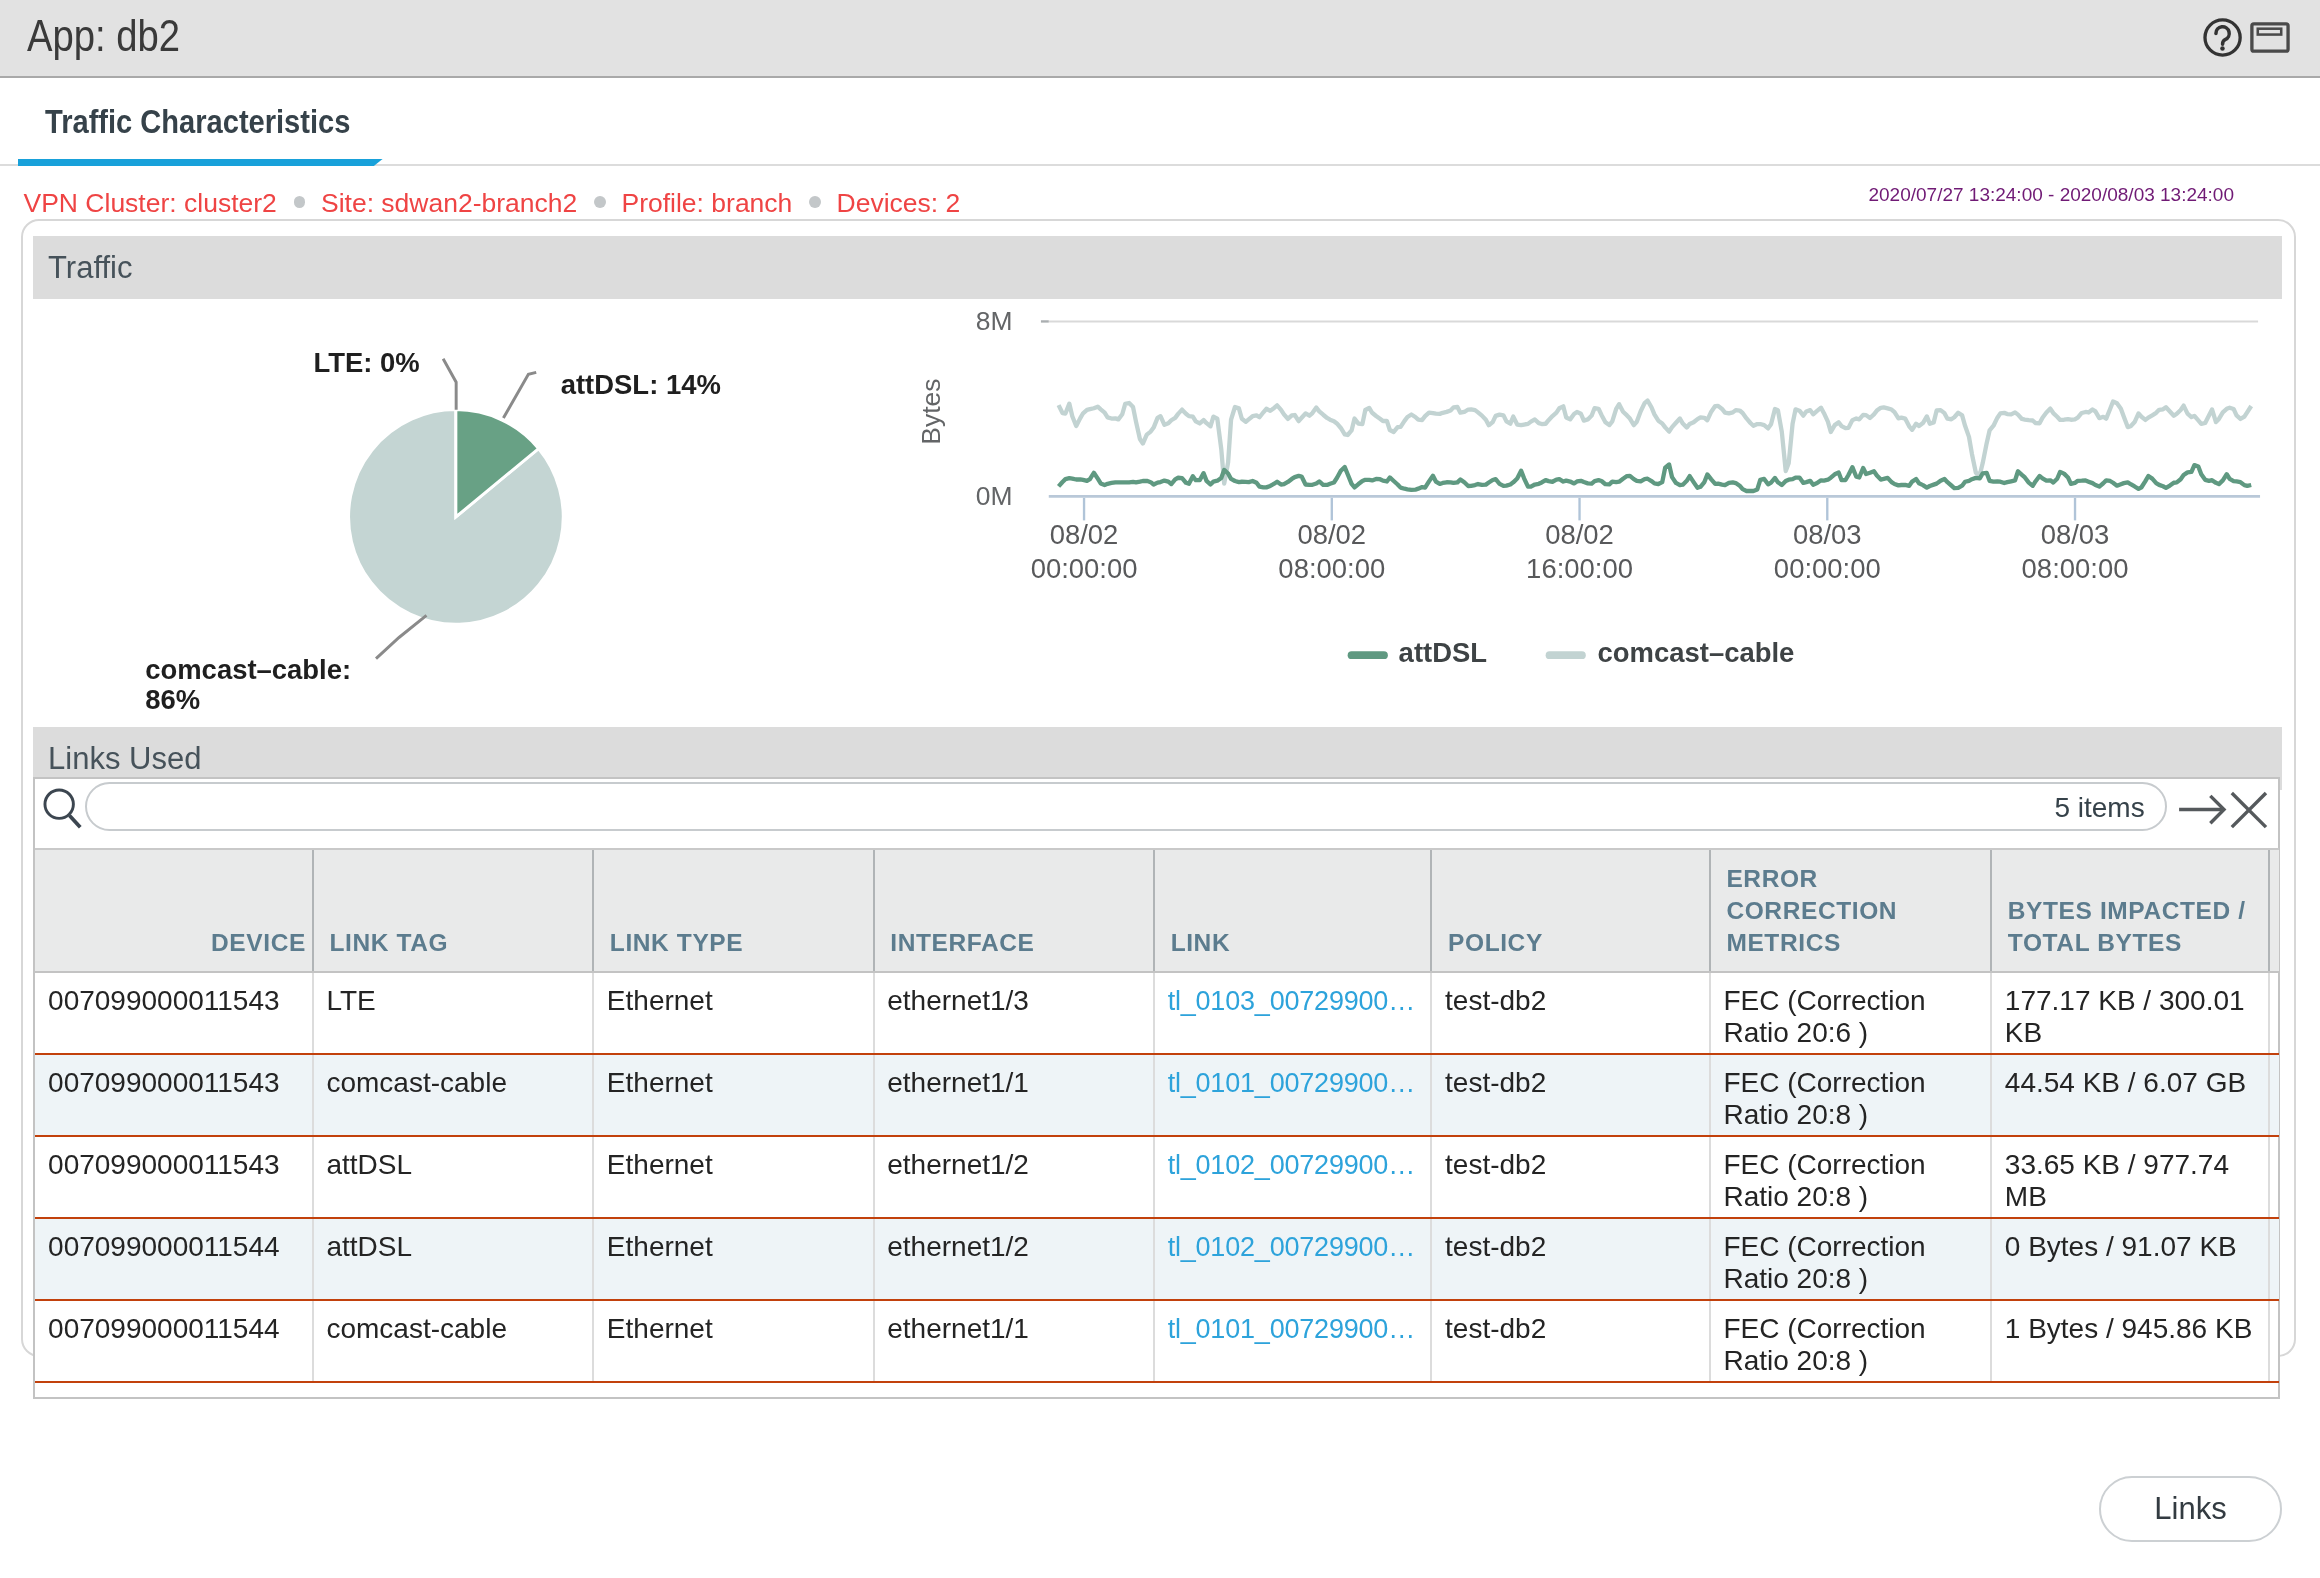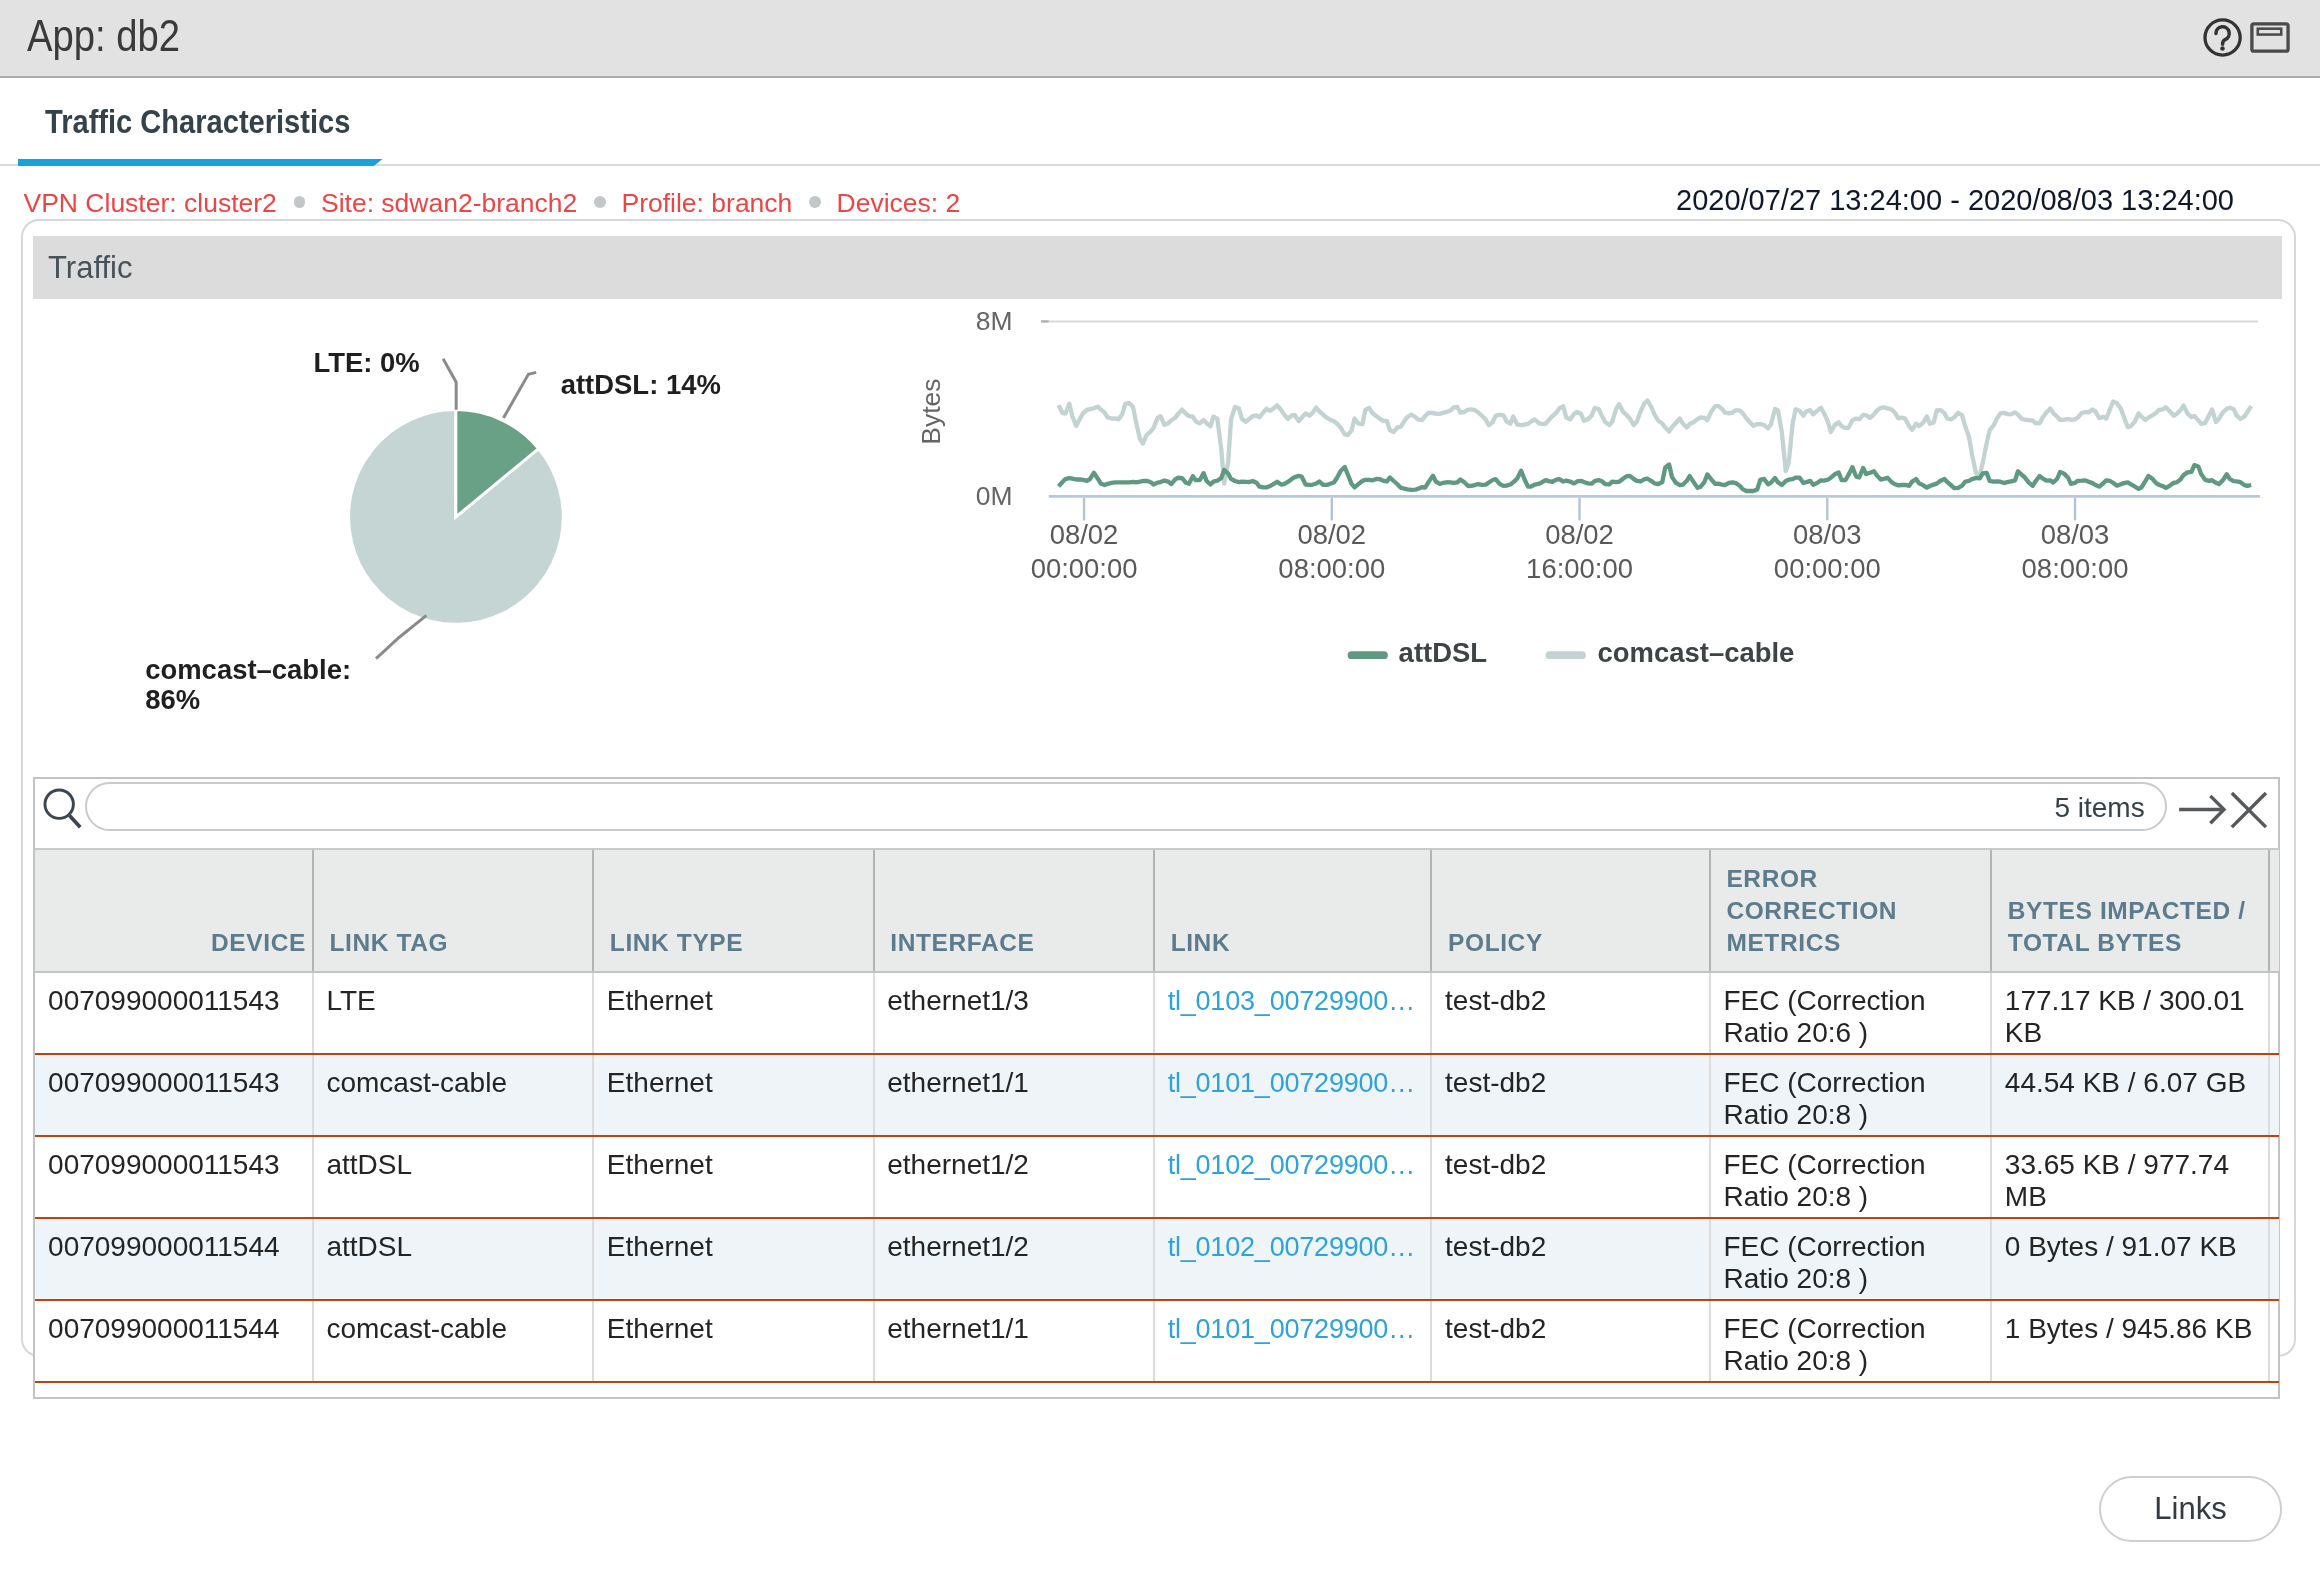--- a/index.html
+++ b/index.html
@@ -5,21 +5,21 @@
 * { margin:0; padding:0; box-sizing:border-box; }
 html,body { width:2320px; height:1578px; background:#fff; font-family:"Liberation Sans", sans-serif; position:relative; overflow:hidden; }
 .abs { position:absolute; }
 #topbar { left:0; top:0; width:2320px; height:78px; background:#e2e2e2; border-bottom:2.9px solid #a9a9a9; }
 #apptitle { left:27.4px; top:9.8px; font-size:45px; color:#3a3a3a; transform:scaleX(0.85); transform-origin:0 0; }
 #tabrow { left:0; top:81px; width:2320px; height:85px; border-bottom:2px solid #dcdcdc; background:#fff; }
 #tabtext { left:45px; top:102px; font-size:34px; font-weight:bold; color:#36424a; transform:scaleX(0.855); transform-origin:0 0; }
 #tabline { left:17.6px; top:159px; width:365px; height:6.9px; background:#18a1da; clip-path:polygon(0 0, 100% 0, calc(100% - 8.8px) 100%, 0 100%); }
 #crumbs { left:23.5px; top:188px; font-size:26.5px; color:#ef4444; }
 .dot { display:inline-block; width:11.8px; height:11.8px; border-radius:50%; background:#c3c7c9; margin:0 15.7px 0 16.7px; position:relative; top:-3.9px; }
-#dates { top:184px; right:86px; font-size:29px; color:#0f172a;margin-left:36px; }
+#dates { top:184px; right:86px; font-size:19px; color:#701a75;margin-left:36px; }
 #outerbox { left:20.6px; top:219px; width:2275px; height:1138px; border:2px solid #d7d7d7; border-radius:18px; background:#fff; }
 .panelbar { position:absolute; left:10.8px; width:2249px; height:63px; background:#dcdcdc; color:#46525a; font-size:31px; line-height:63px; padding-left:14.7px; }
 #bar-traffic { top:14.7px; }
 #bar-links { top:506px; }
 #tablebox { position:absolute; left:10.8px; top:556px; width:2247px; height:622px; border:2px solid #c3c3c3; background:#fff; }
 #pill { position:absolute; left:50px; top:2.9px; width:2082px; height:49px; border:2.9px solid #c7cbce; border-radius:26.5px; }
 #itemslbl { position:absolute; left:2019px; top:12.7px; font-size:28px; color:#36424a; }
 table { border-collapse:collapse; table-layout:fixed; width:2244px; position:absolute; left:0px; top:69px; }
 th, td { text-align:left; font-weight:normal; overflow:hidden; }
 thead th { vertical-align:bottom; background:#e9eaea; color:#5c7c8e; font-size:24.5px; font-weight:bold; letter-spacing:0.6px; padding:0 5.9px 11.8px 15.7px; border-left:2.5px solid #b0b4b6; border-top:2px solid #c9c9c9; border-bottom:2.5px solid #c3c3c3; height:123px; line-height:32px;}
@@ -43,20 +43,21 @@
   <rect x="58" y="13" width="24" height="6" fill="none" stroke="#4a4a4a" stroke-width="2.6"></rect>
 </svg>
 <div class="abs" id="tabrow"></div>
 <div class="abs" id="tabtext">Traffic Characteristics</div>
 <div class="abs" id="tabline"></div>
 <div class="abs" id="crumbs">VPN Cluster: cluster2<span class="dot"></span>Site: sdwan2-branch2<span class="dot"></span>Profile: branch<span class="dot"></span>Devices: 2</div>
 <div class="abs" id="dates">2020/07/27 13:24:00 - 2020/08/03 13:24:00</div>
 
 <div class="abs" id="outerbox">
   <div class="panelbar" id="bar-traffic">Traffic</div>
+  <div class="panelbar" id="bar-links">Links Used</div>
   <div id="tablebox">
     <svg style="position:absolute; left:7.8px; top:8.8px;" width="49" height="49" viewBox="0 0 50 50">
       <circle cx="16.5" cy="16.5" r="14.5" fill="none" stroke="#3c4650" stroke-width="3"></circle>
       <line x1="27" y1="28" x2="38" y2="40" stroke="#3c4650" stroke-width="3.8"></line>
     </svg>
     <div id="pill"></div>
     <div id="itemslbl">5 items</div>
     <svg style="position:absolute; left:2140px; top:10.8px;" width="98" height="41" viewBox="0 0 100 42">
       <line x1="4" y1="20" x2="50" y2="20" stroke="#55595c" stroke-width="3.5"></line>
       <polyline points="36,6 50,20 36,34" fill="none" stroke="#55595c" stroke-width="3.5"></polyline>

